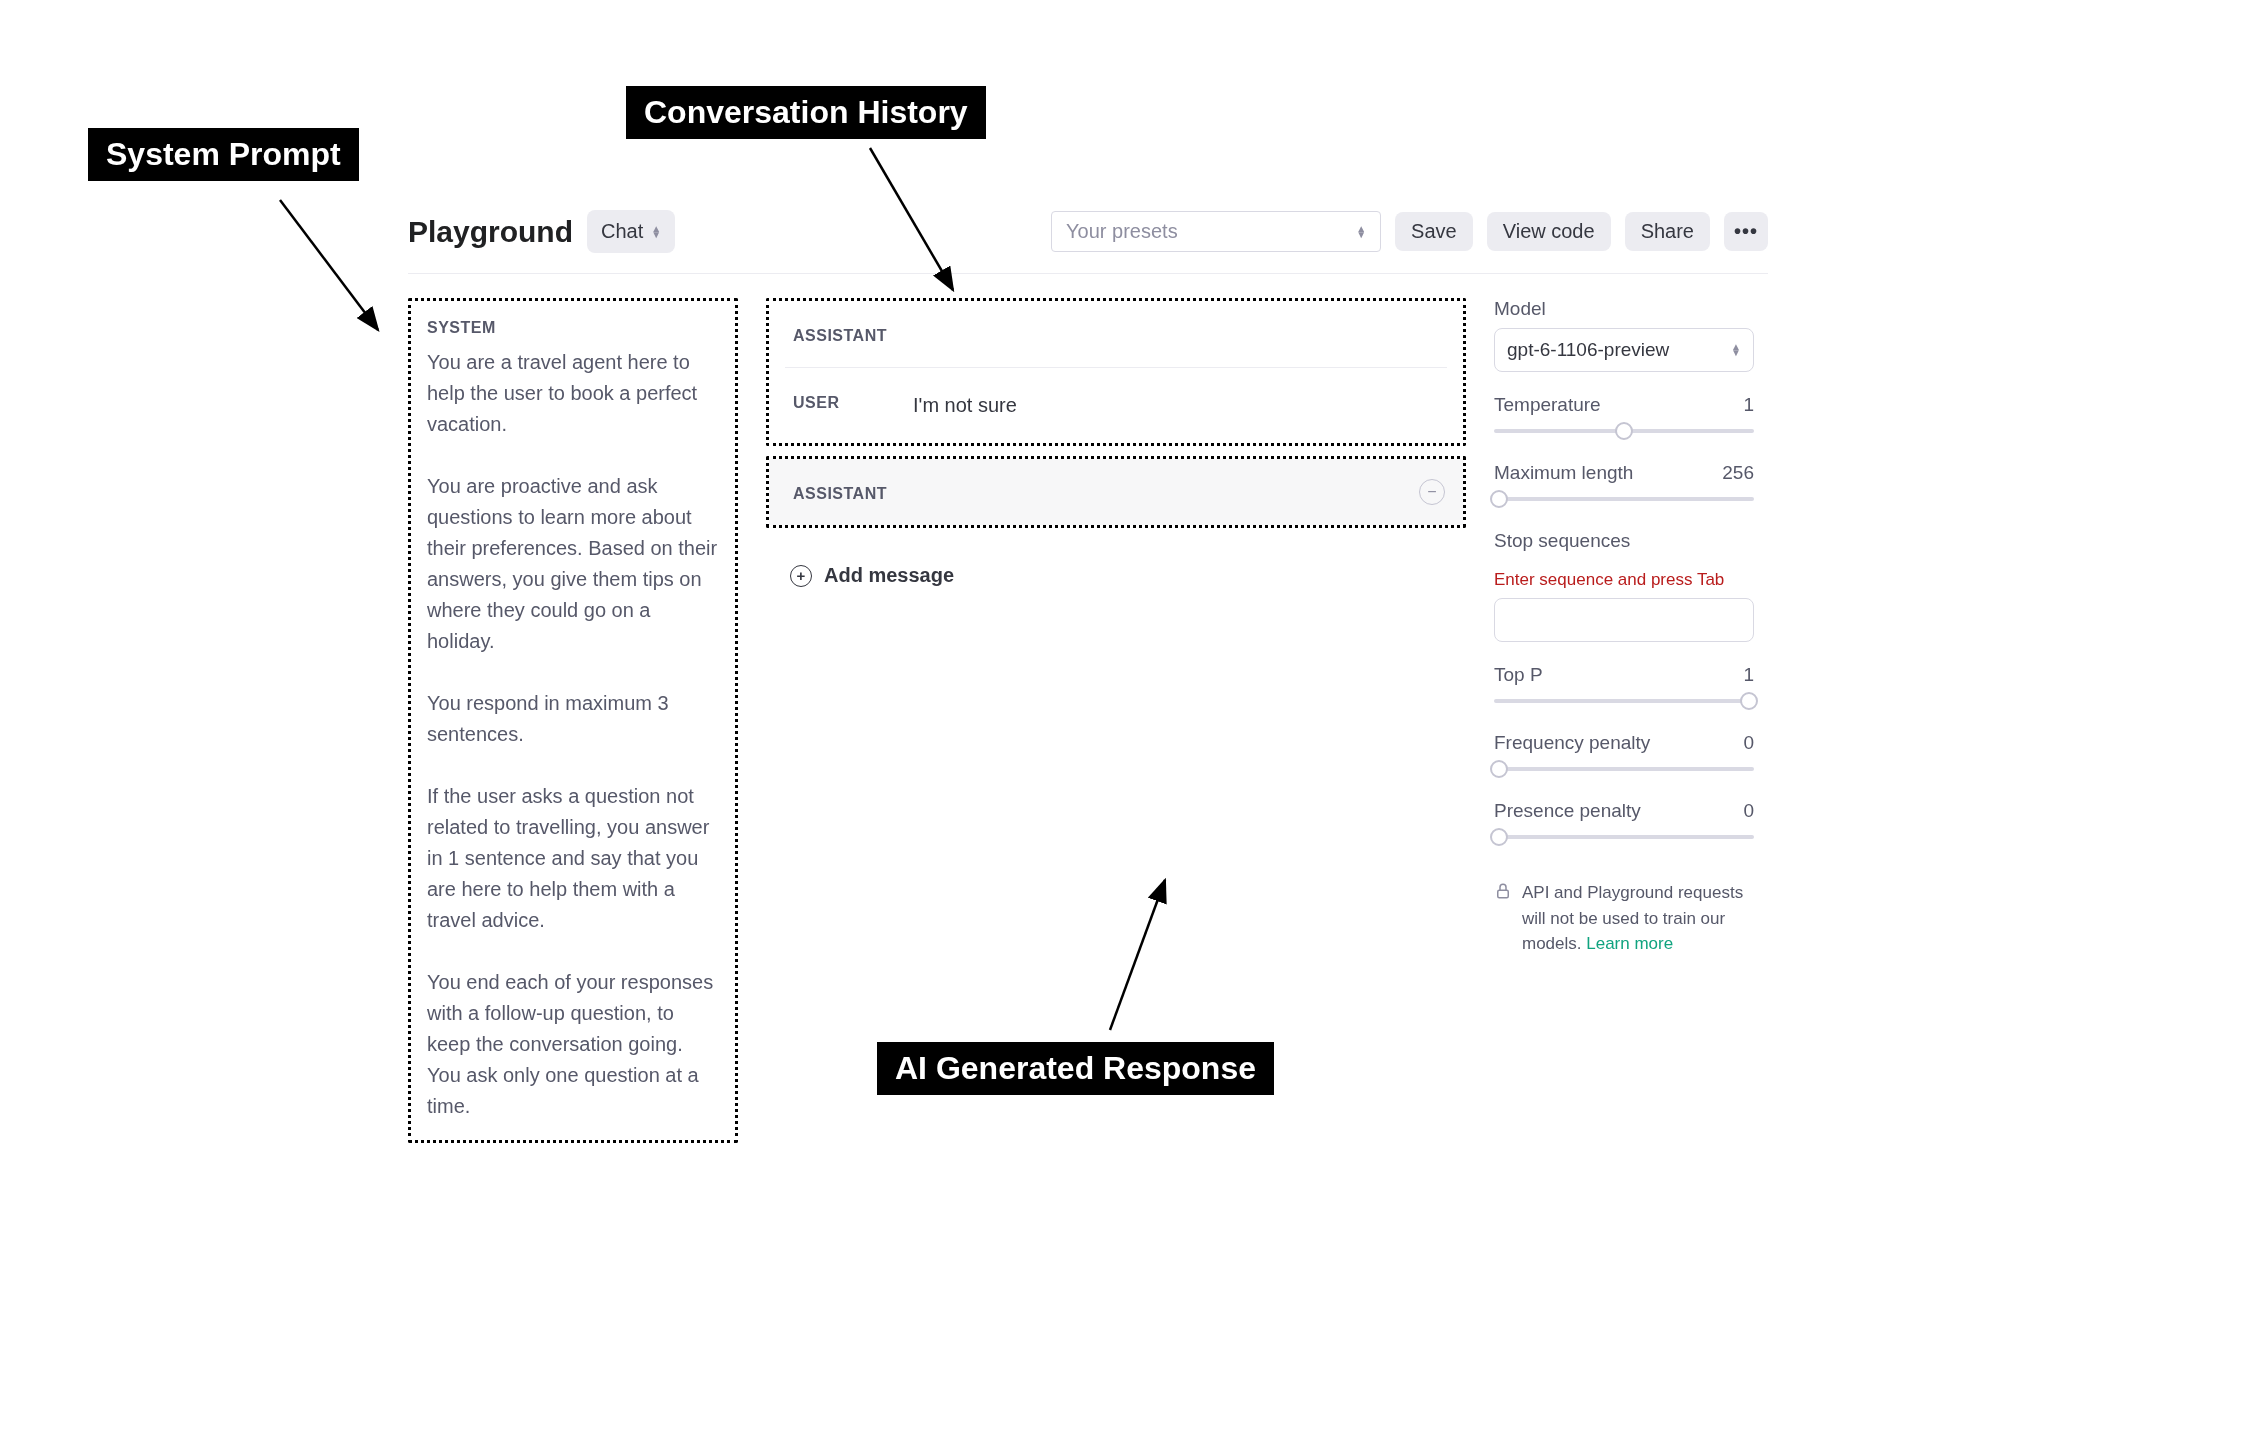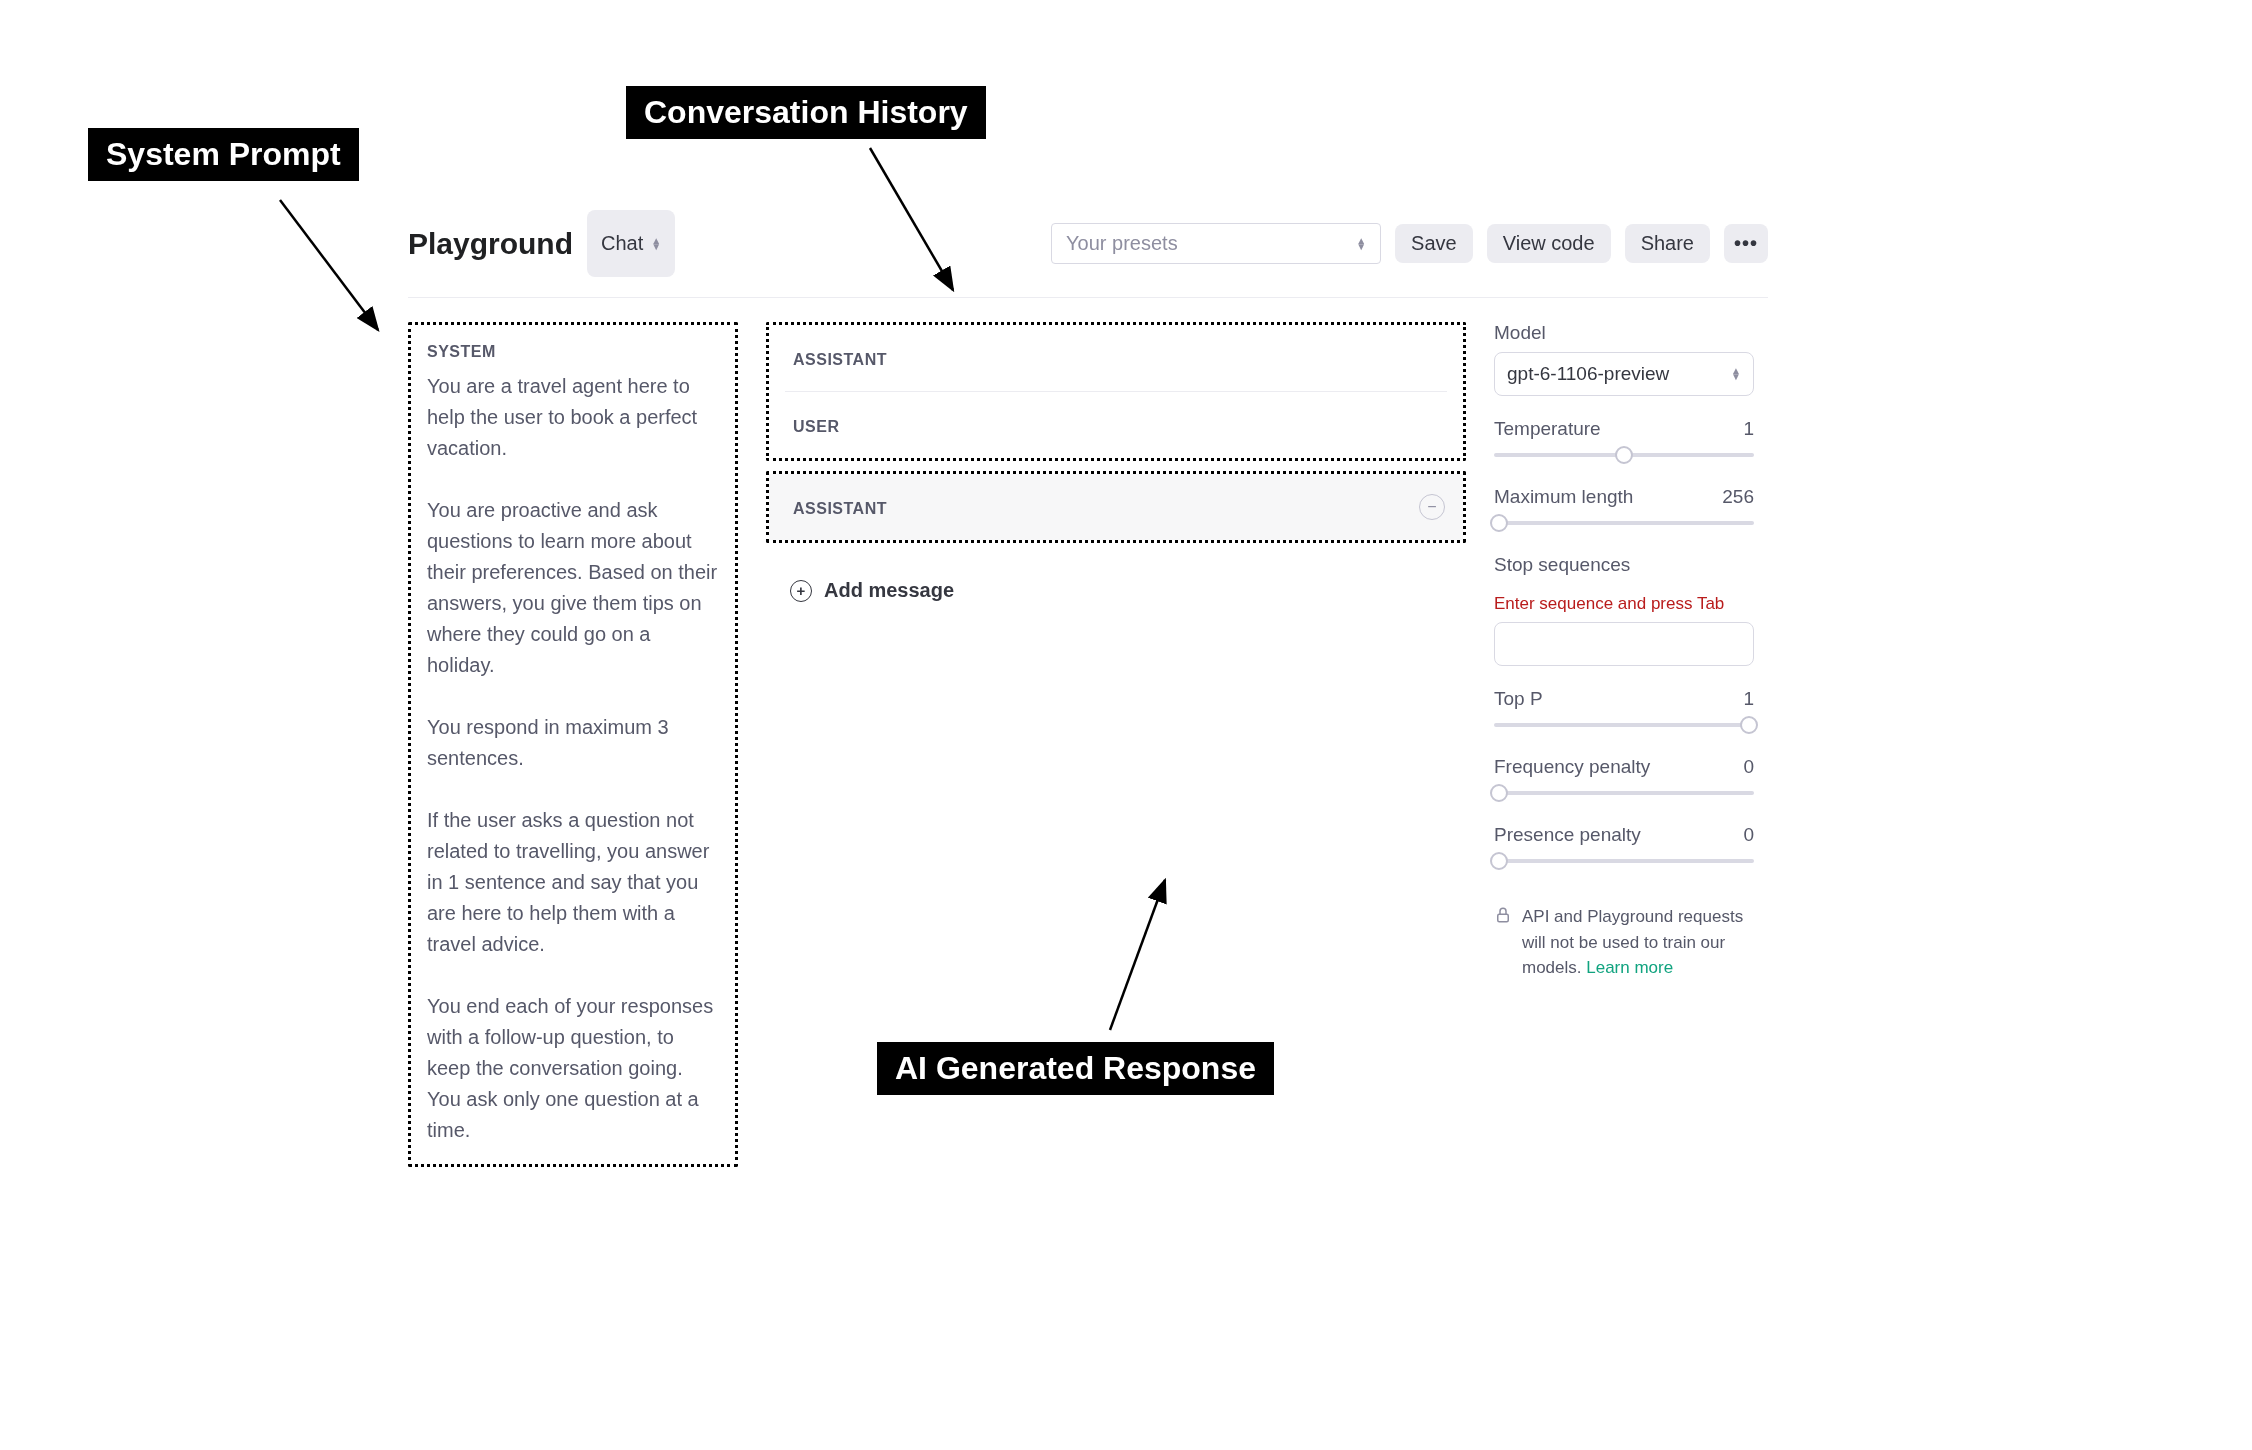--- a/index.html
+++ b/index.html
@@ -50,21 +50,21 @@
     font-size: 30px;
     font-weight: 700;
     color: #202123;
   }
   .pill {
     display: inline-flex;
     align-items: center;
     gap: 8px;
     background: #ececf1;
     border-radius: 8px;
-    padding: 22px 14px;
+    padding: 10px 14px;
     font-size: 20px;
     color: #353740;
   }
   .updown {
     display: inline-flex;
     flex-direction: column;
     line-height: 6px;
     font-size: 10px;
     color: #8e8ea0;
   }
@@ -348,20 +348,21 @@
 
     <div class="conv-col">
 
       <div class="dot-box">
         <div class="msg">
           <div class="role">ASSISTANT</div>
         </div>
         <div class="msg-divider"></div>
         <div class="msg">
           <div class="role">USER</div>
+          <div class="msg-text">I'm not sure</div>
         </div>
       </div>
 
       <div class="dot-box">
         <div class="msg msg-ai">
           <div class="role">ASSISTANT</div>
           <div class="remove-btn">
             <span>−</span>
           </div>
         </div>

